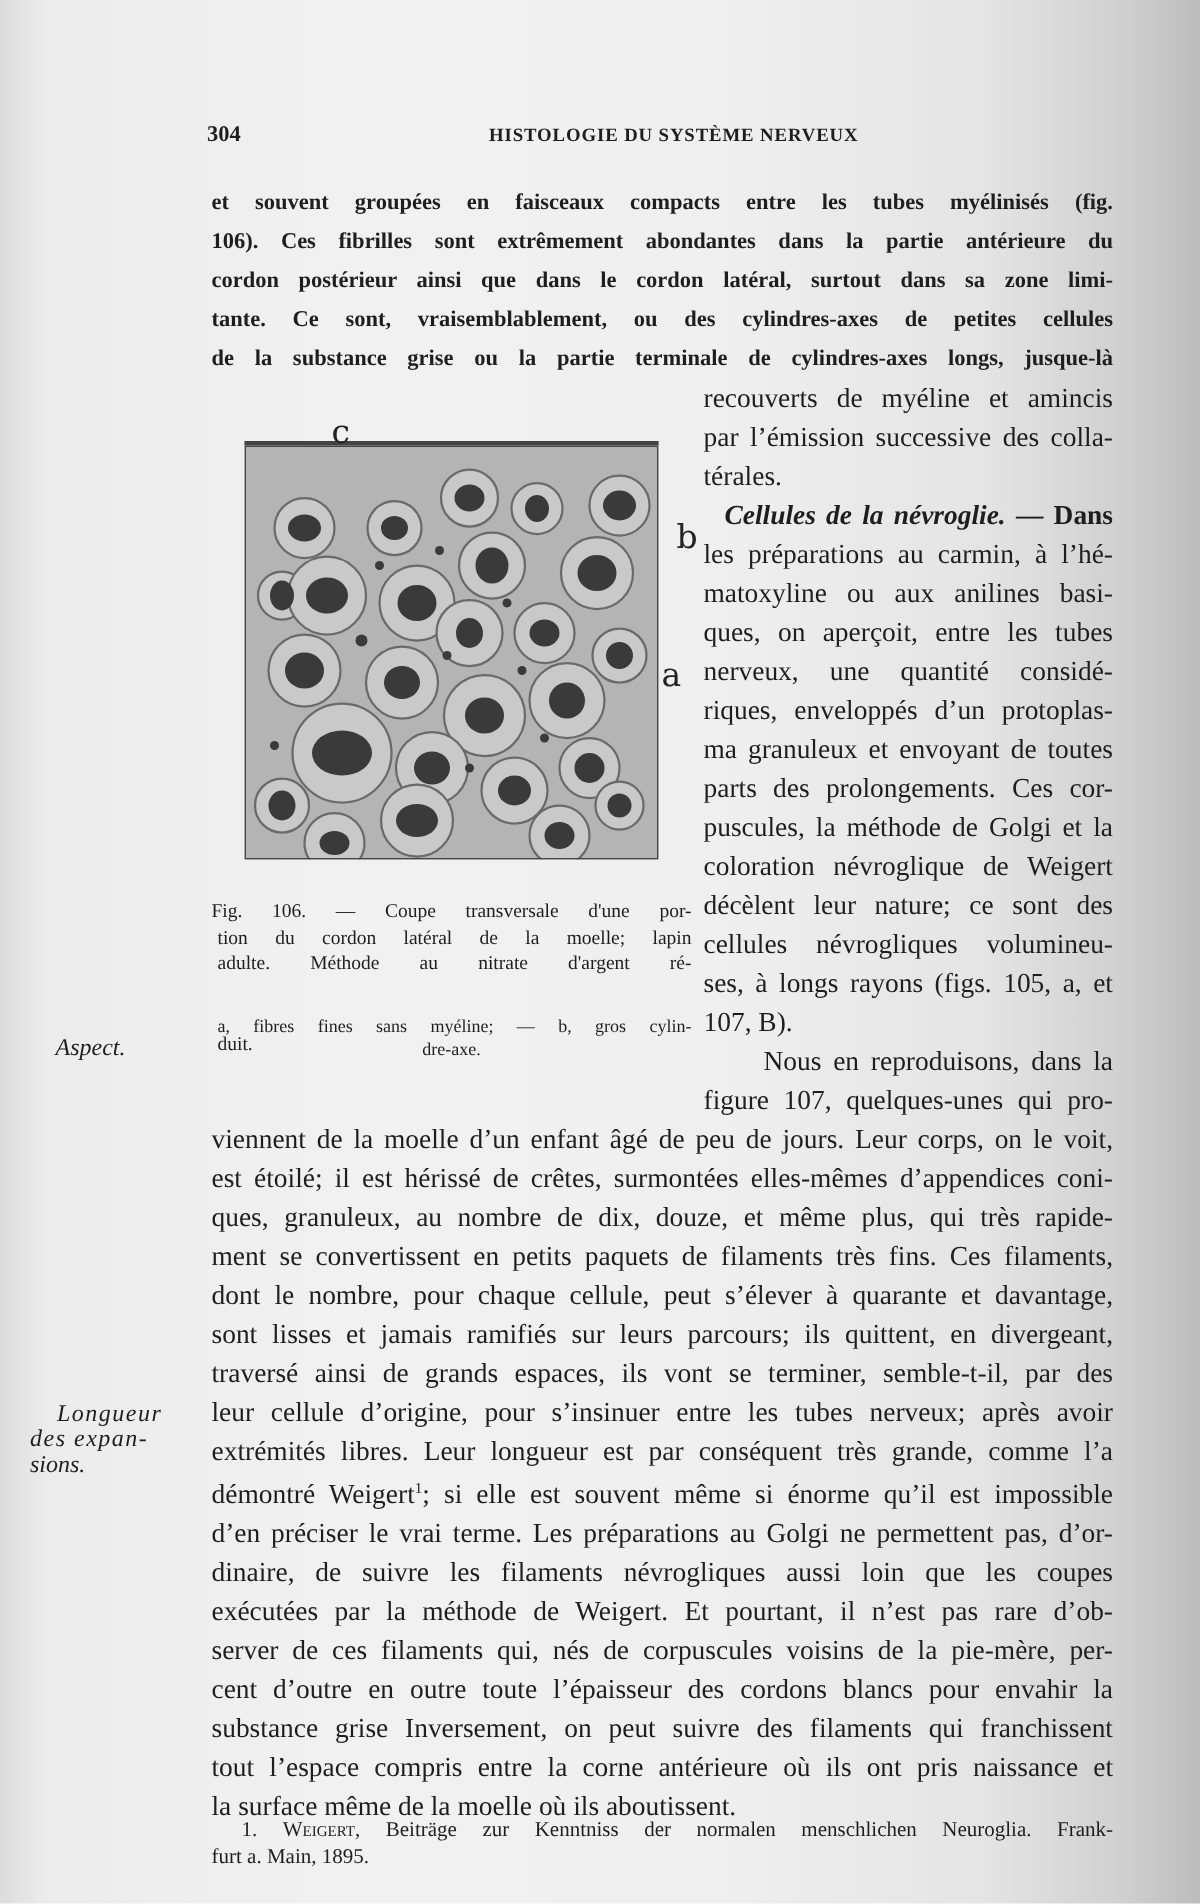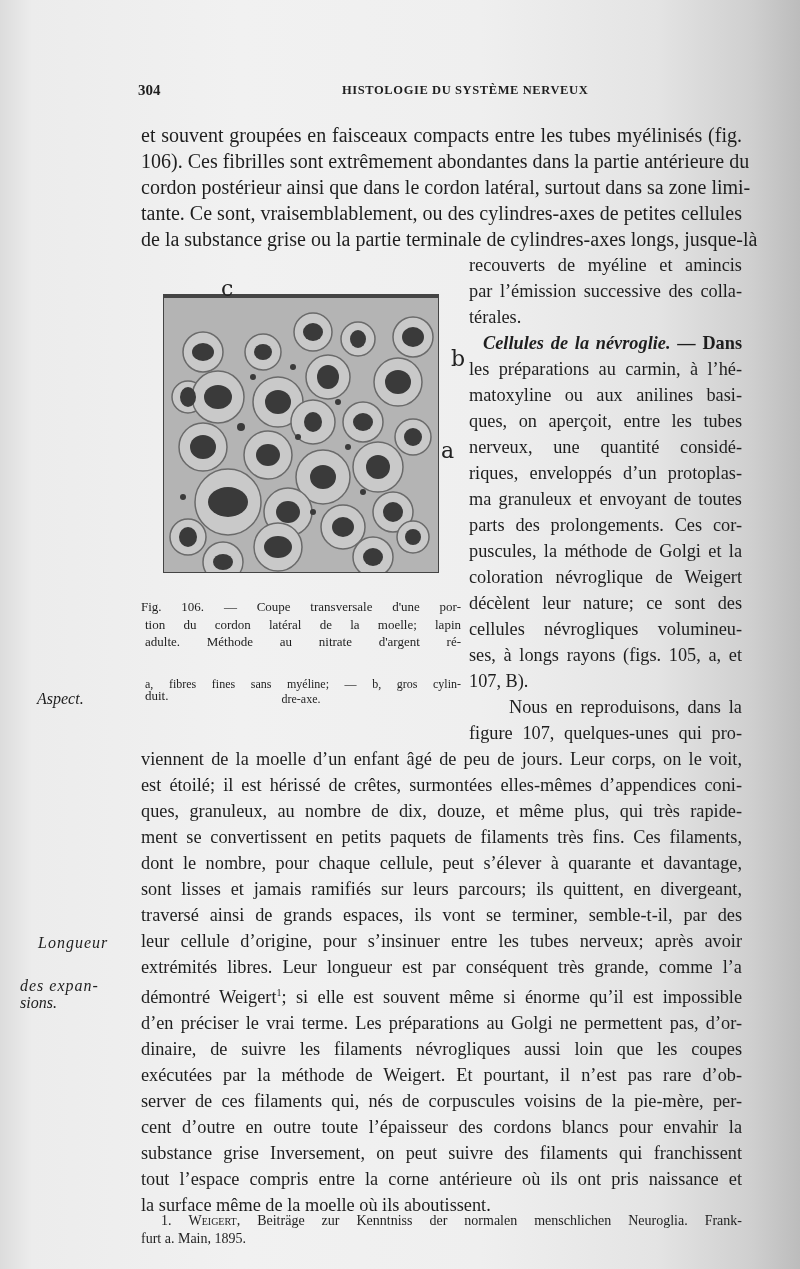--- a/index.html
+++ b/index.html
@@ -4,23 +4,23 @@
 <style>
   html, body { margin: 0; padding: 0; }
   body {
     width: 800px; height: 1269px; overflow: hidden; position: relative;
     background: linear-gradient(90deg, #dcdcdc 0%, #ececec 4%, #f1f1f1 30%, #efefef 60%, #e4e4e4 82%, #cfcfcf 94%, #bcbcbc 100%);
     font-family: "Liberation Serif", "DejaVu Serif", serif;
     color: #1e1e1e;
   }
   .page-header { position: absolute; top: 82px; left: 138px; width: 605px; height: 20px; }
   .page-number { position: absolute; left: 0; top: 0; font-size: 15px; font-weight: bold; font-family: Liberation Serif, serif; }
-  .running-head { position: absolute; left: 188px; top: 1px; font-size: 12.5px; font-weight: bold; letter-spacing: 0.6px; margin-left: 16px; }
+  .running-head { position: absolute; left: 188px; top: 1px; font-size: 12.5px; font-weight: bold; letter-spacing: 0.6px; }
 
-  .full-line { position: absolute; left: 141px; width: 601px; font-size: 20px; line-height: 26px; text-align: justify; text-align-last: justify; white-space: nowrap; }
+  .full-line { position: absolute; left: 141px; width: 601px; font-size: 15px; line-height: 26px; text-align: justify; text-align-last: justify; white-space: nowrap; font-weight: bold; }
   .para { position: absolute; font-size: 18.3px; line-height: 26px; }
   .line { display: block; text-align: justify; text-align-last: justify; white-space: nowrap; }
   .line.last { text-align-last: left; }
   .right-col { left: 469px; width: 273px; }
   .ital { font-style: italic; }
 
   .figure { position: absolute; left: 163px; top: 288px; width: 278px; height: 282px; }
   .figure-img { position: absolute; left: 0; top: 6px; width: 276px; height: 276px; background: #a9a9a9; border-top: 3px solid #444; overflow: hidden; }
   .fig-label { position: absolute; font-size: 22px; font-family: "DejaVu Serif", serif; color: #222; }
 
@@ -180,20 +180,20 @@
   <span class="line">server de ces filaments qui, nés de corpuscules voisins de la pie-mère, per-</span>
   <span class="line">cent d’outre en outre toute l’épaisseur des cordons blancs pour envahir la</span>
   <span class="line">substance grise Inversement, on peut suivre des filaments qui franchissent</span>
   <span class="line">tout l’espace compris entre la corne antérieure où ils ont pris naissance et</span>
   <span class="line last">la surface même de la moelle où ils aboutissent.</span>
 </div>
 
 <div class="margin-note" style="left:37px; top:690px;">Aspect.</div>
 <div class="margin-note" style="left:38px; top:934px; letter-spacing:1px;">
   <span style="display:block">Longueur</span>
-  <span style="display:block; margin-left:-18px;margin-top:26px;">des expan-</span>
+  <span style="display:block; margin-left:-18px;">des expan-</span>
   <span style="display:block; margin-left:-18px; letter-spacing:0;">sions.</span>
 </div>
 
 <div class="footnote">
   <span class="line" style="padding-left:20px; box-sizing:border-box;"><span>1.</span> <span class="sc">Weigert</span><span>, Beiträge zur Kenntniss der normalen menschlichen Neuroglia. Frank-</span></span>
   <span class="line last">furt a. Main, 1895.</span>
 </div>
 
 </body></html>

